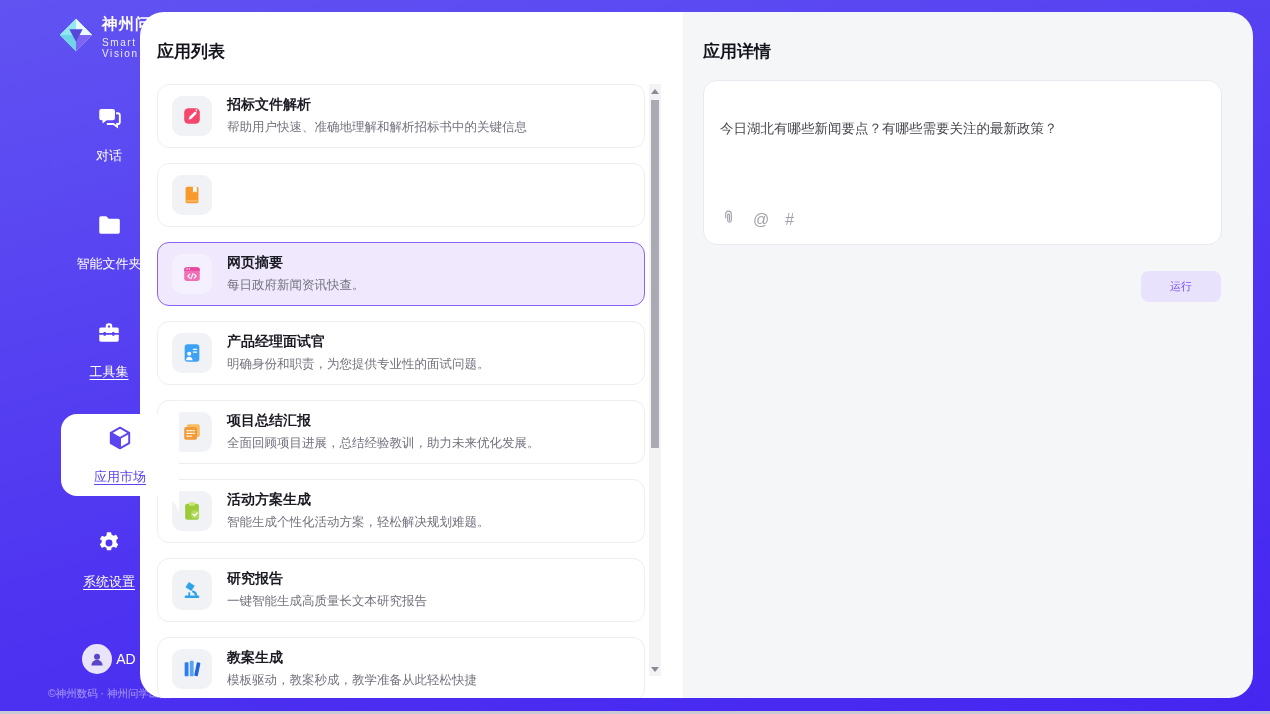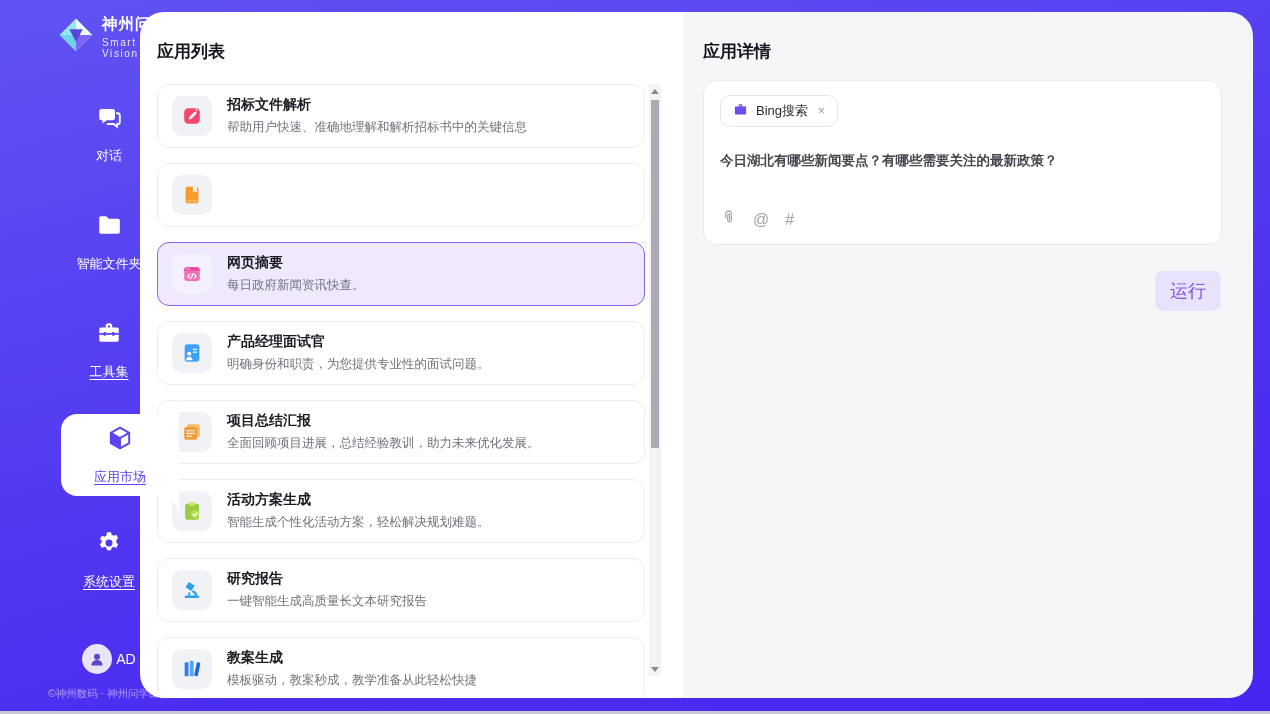--- a/index.html
+++ b/index.html
@@ -73,26 +73,26 @@
 
   
   .detail-card { position:absolute; left:20px; top:68px; width:519px; height:165px; background:#fff;
                  border:1px solid #e9e9ef; border-radius:14px; padding:14px 16px;
                  display:flex; flex-direction:column; }
   .chip { display:inline-flex; align-items:center; gap:8px; height:32px; padding:0 12px;
           border:1px solid #e4e4ea; border-radius:10px; background:#fff; width:fit-content;
           font-size:13px; color:#2a2a33; cursor:pointer; }
   .chip svg { width:15px; height:15px; }
   .chip-close { color:#9a9aa3; font-size:12px; margin-left:2px; cursor:pointer; }
-  .query { margin-top:25px; font-size:13.5px; color:#46464f; flex:1; cursor:text;font-weight:bold; }
+  .query { margin-top:25px; font-size:13.5px; color:#46464f; flex:1; cursor:text; }
   .composer-row { display:flex; align-items:center; gap:16px; }
   .composer-row svg { width:17px; height:17px; }
   .composer-glyph { font-size:16px; color:#a2a2ac; cursor:pointer; }
   .run-btn { position:absolute; top:259px; right:32px; background:#e9e2fc; color:#7a52f4;
-             font-size:18px; padding:8px 15px; border-radius:8px; border:none; cursor:pointer;
+             font-size:11px; padding:8px 29px; border-radius:8px; border:none; cursor:pointer;
              font-family:inherit; }
 </style>
 </head>
 <body>
 
 <div class="sidebar">
   <div class="logo">
     <span>
       <svg width="38" height="38" viewBox="0 0 40 40">
         <polygon points="20,3 37,20 20,37 3,20" fill="#bdf0f6"></polygon>
@@ -293,29 +293,20 @@
       <div class="sb-btn down">
           <span class="tri-down"></span>
         </div>
     </div>
   </div>
 
   <div class="right-panel">
     <div class="panel-title">应用详情</div>
 
     <div class="detail-card">
-      <div class="chip">
-        <span>
-          <svg viewBox="0 0 24 24" fill="#6d4cf2">
-              <path d="M9 7V6a3 3 0 013-3 3 3 0 013 3v1h3.5A1.5 1.5 0 0121 8.5v10a1.5 1.5 0 01-1.5 1.5h-15A1.5 1.5 0 013 18.5v-10A1.5 1.5 0 014.5 7H9zm2 0h2V6a1 1 0 00-2 0v1z"></path>
-            </svg>
-        </span>
-        <span>Bing搜索</span>
-        <span class="chip-close">×</span>
-      </div>
 
       <div class="query">今日湖北有哪些新闻要点？有哪些需要关注的最新政策？</div>
 
       <div class="composer-row">
         <span>
           <svg viewBox="0 0 24 24" fill="none" stroke="#a2a2ac" stroke-width="1.6" stroke-linecap="round">
               <path d="M8 12.5V7a4 4 0 018 0v9a2.6 2.6 0 01-5.2 0V8.5a1.3 1.3 0 012.6 0V16"></path>
             </svg>
         </span>
         <span class="composer-glyph">@</span>

